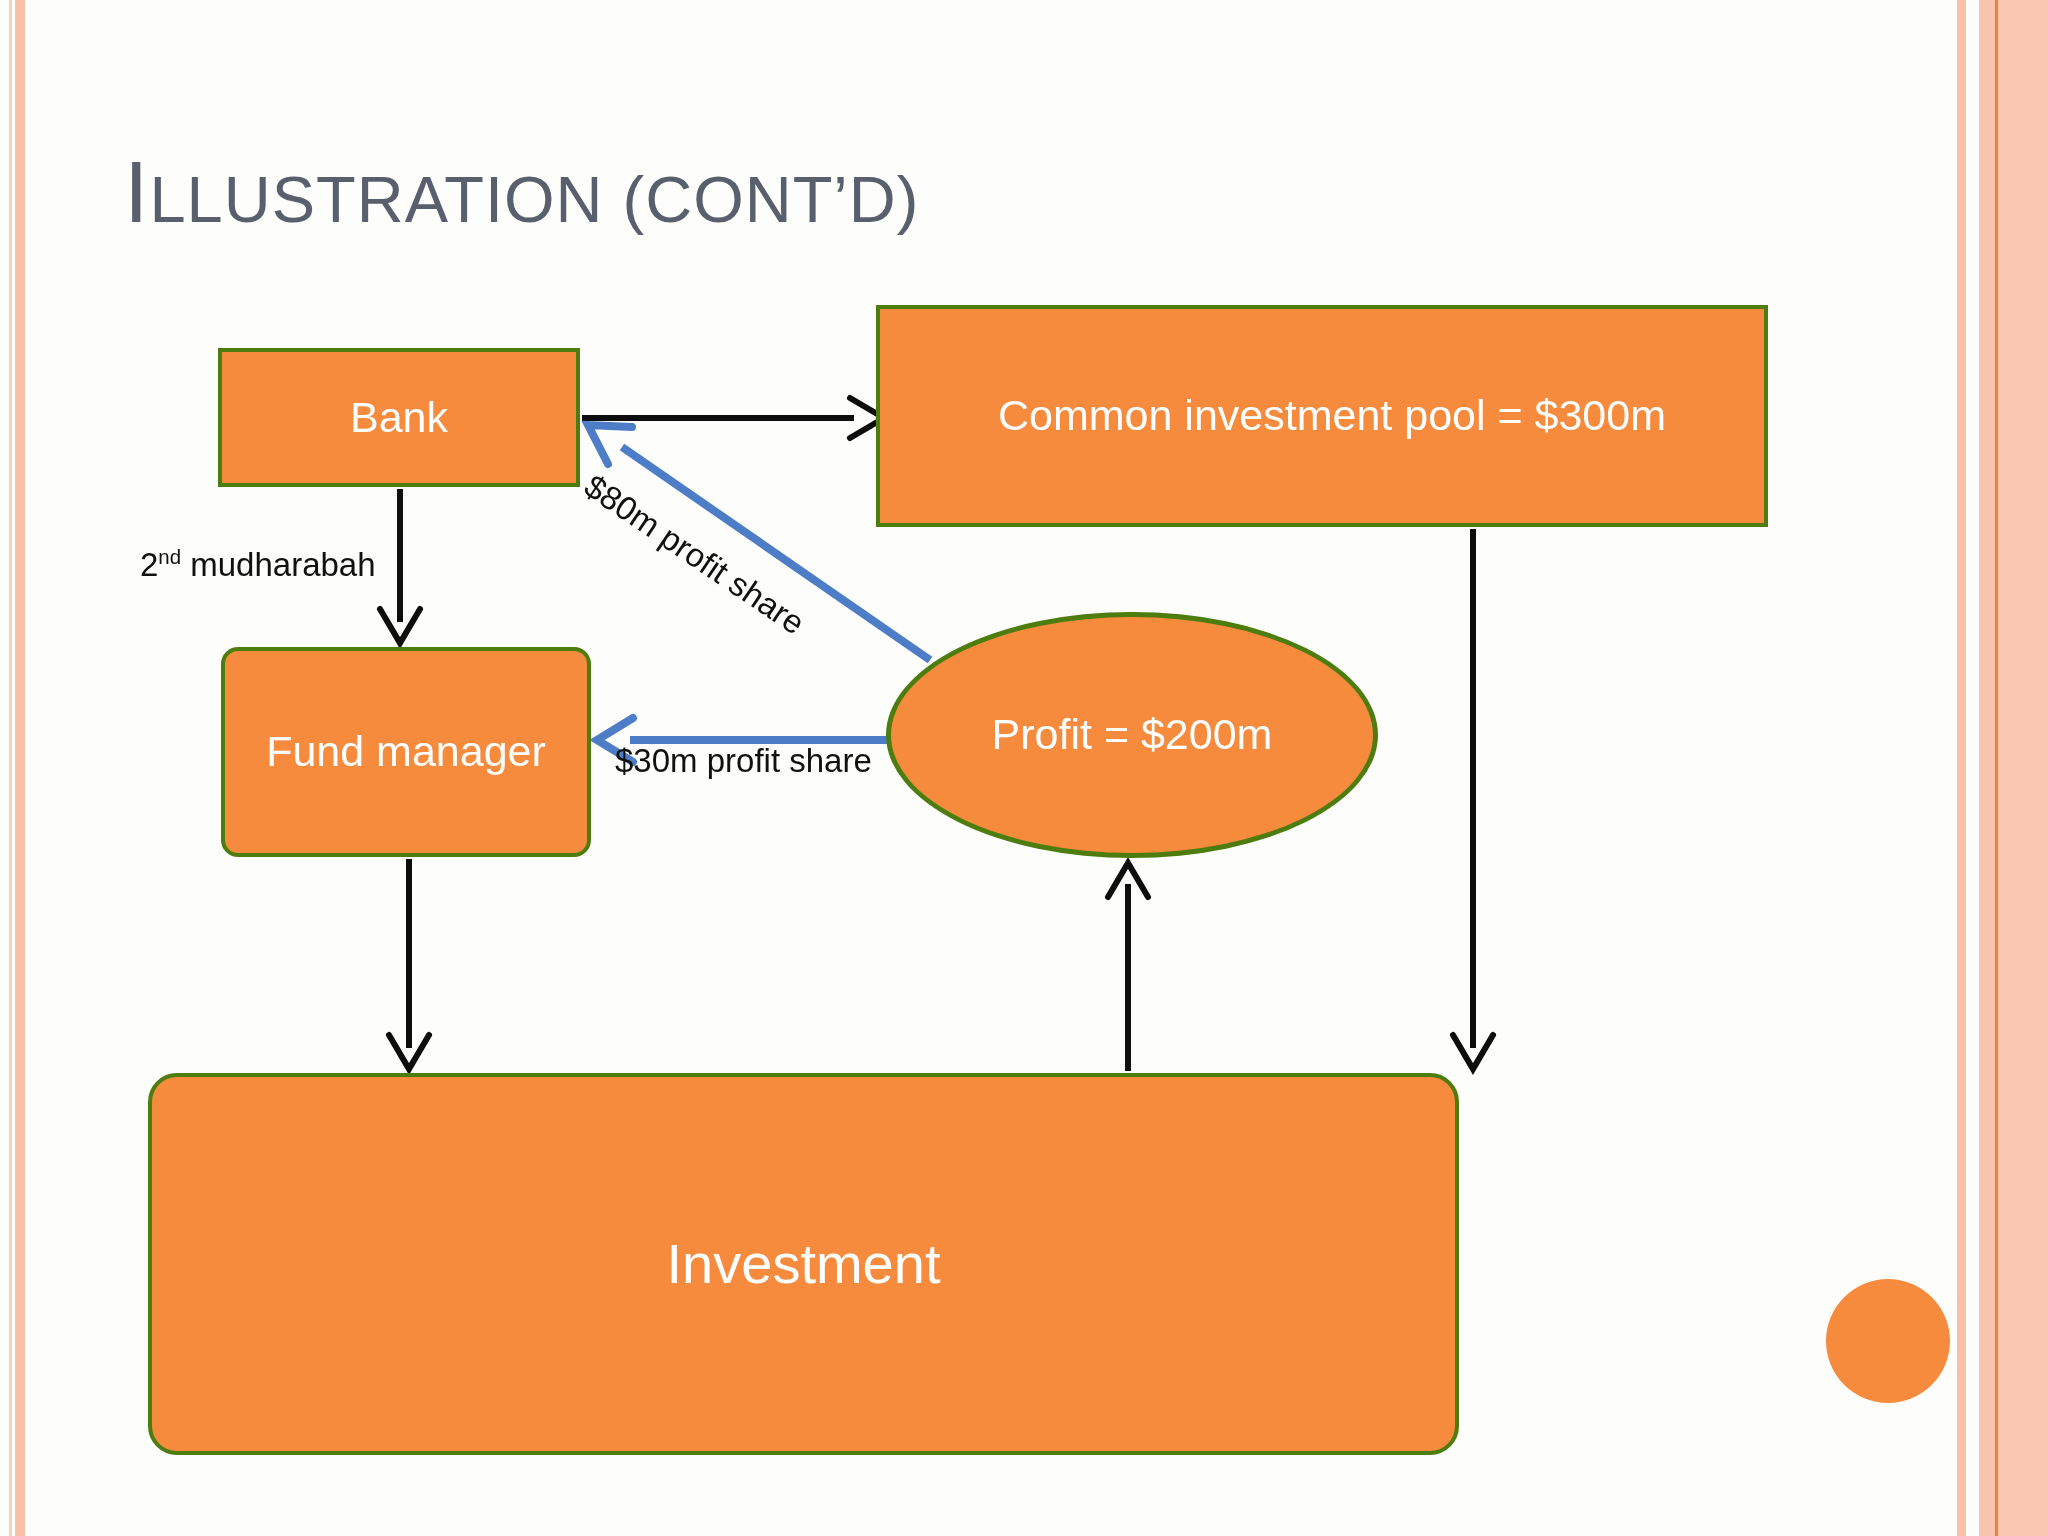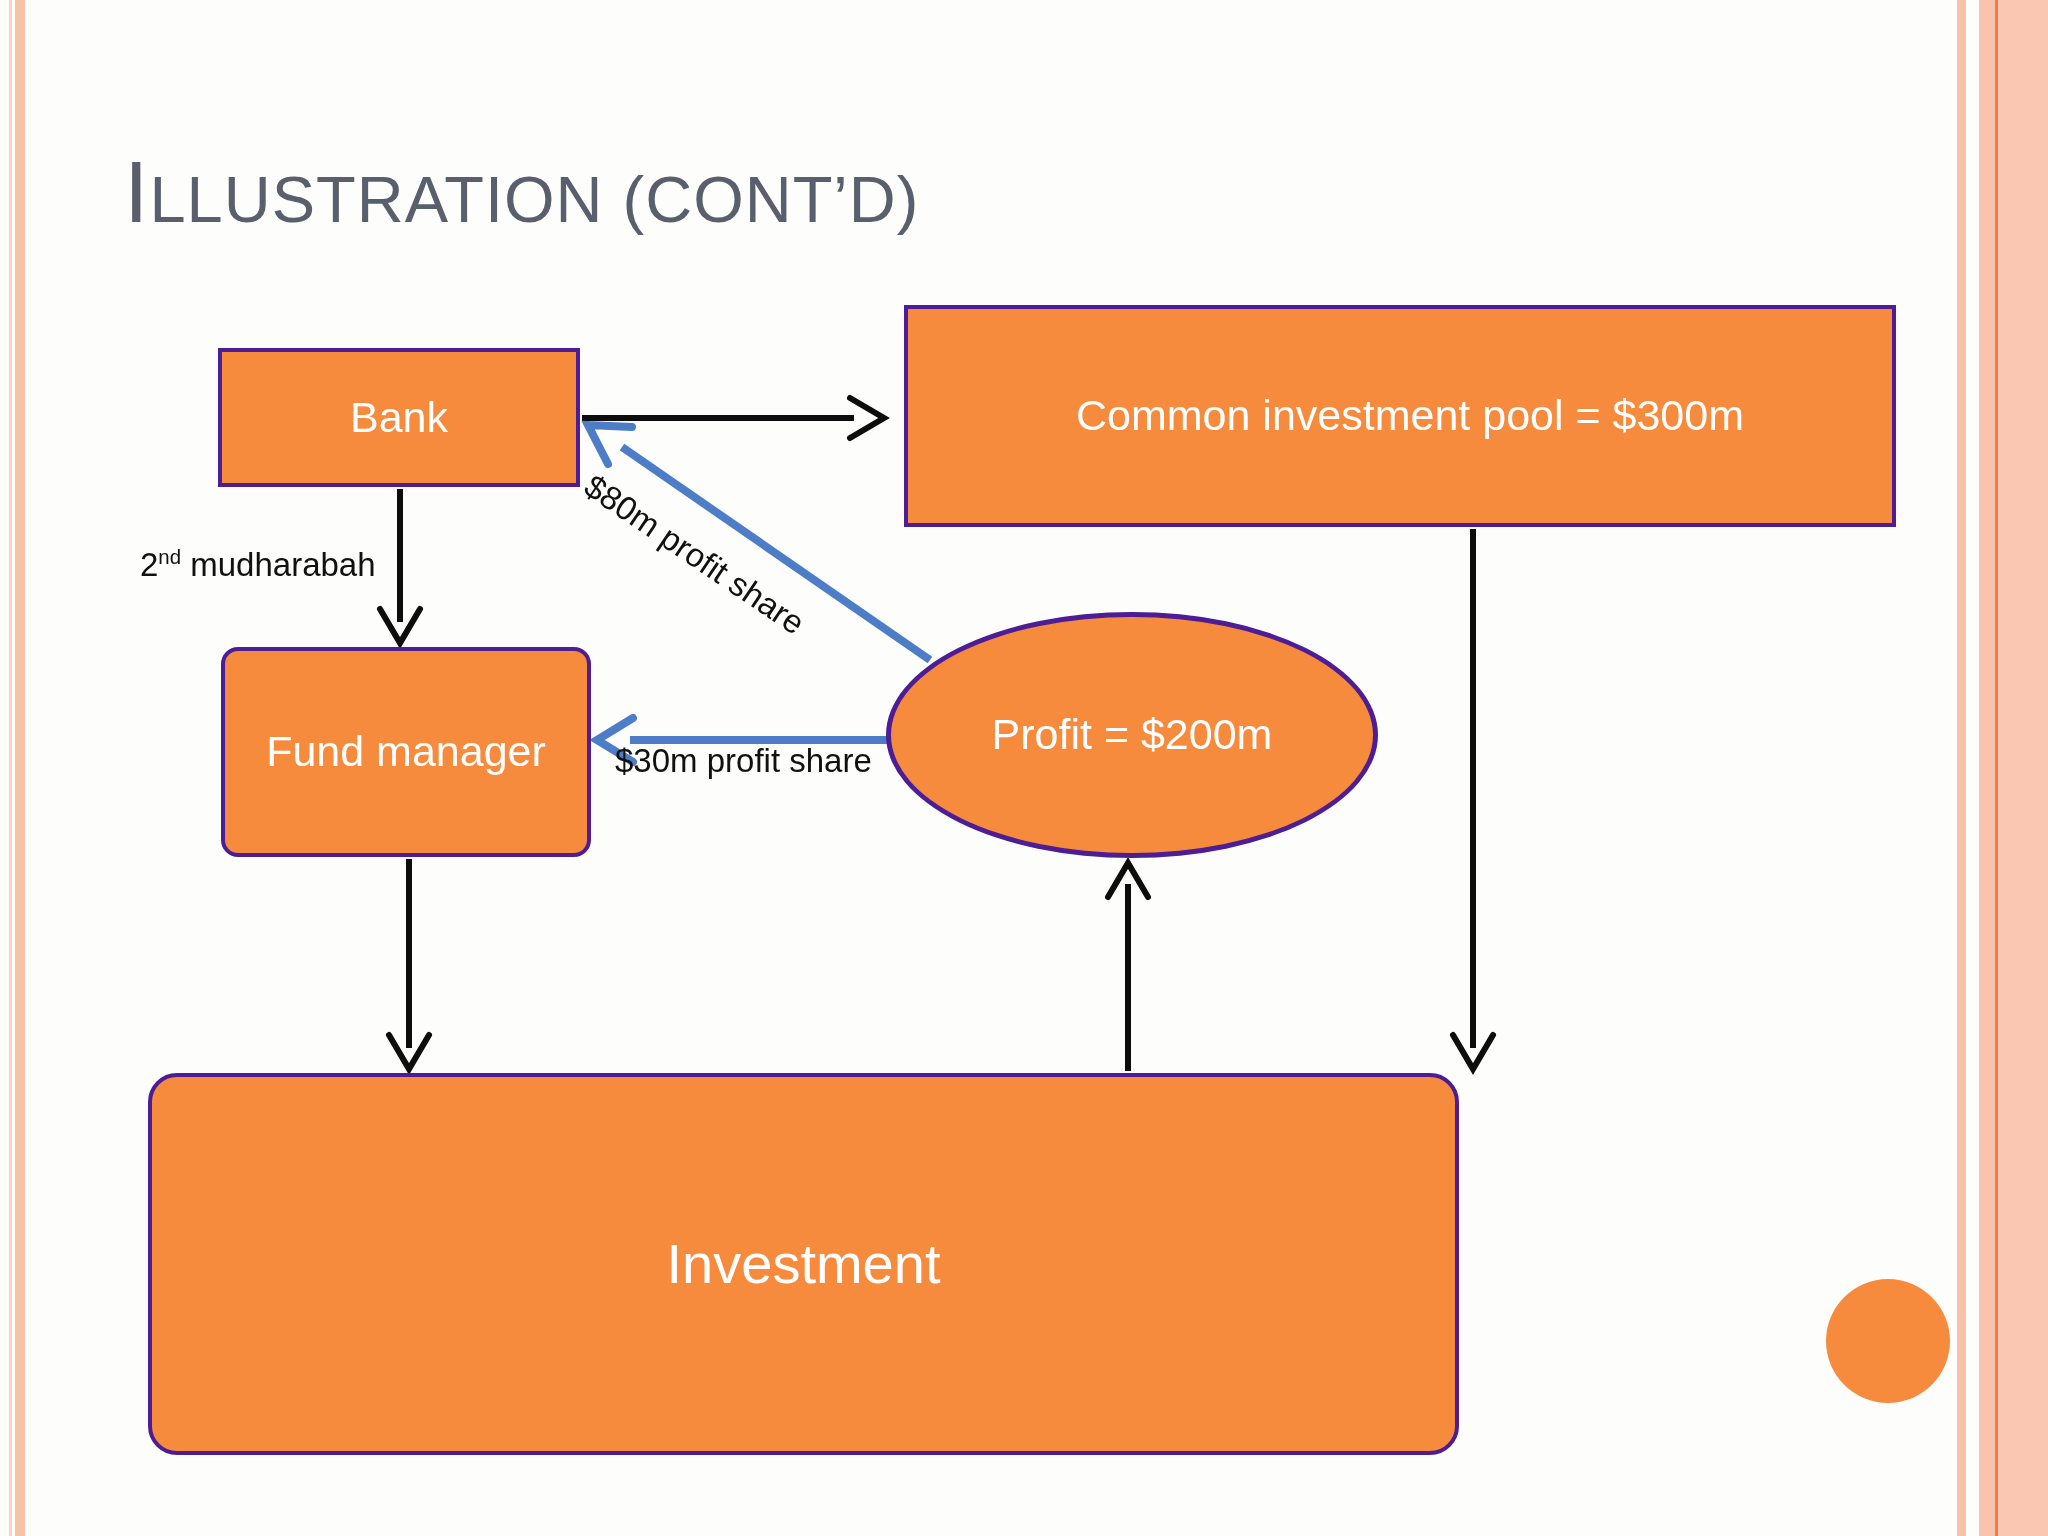--- a/index.html
+++ b/index.html
@@ -22,27 +22,27 @@
     position:absolute;left:124px;top:148px;
     color:#5a5f6d;line-height:1;white-space:nowrap;
     letter-spacing:1px;
   }
   .t-init{font-size:88px;}
   .t-rest{font-size:65px;margin-top:8px;}
 
   
   .node{
     position:absolute;box-sizing:border-box;
-    background:#f78b3d;border:4px solid #4c1d95;
+    background:#f78b3d;border:4px solid #4d7c0f;
     color:#ffffff;font-size:43px;
     display:flex;align-items:center;justify-content:center;
     text-align:center;line-height:1.15;
   }
   .n-bank{left:218px;top:348px;width:362px;height:139px;}
-  .n-pool{left:904px;top:305px;width:992px;height:222px;padding-left:20px;}
+  .n-pool{left:876px;top:305px;width:892px;height:222px;padding-left:20px;}
   .n-fund{left:221px;top:647px;width:370px;height:210px;border-radius:17px;}
   .n-profit{left:886px;top:612px;width:492px;height:246px;border-radius:50%;border-width:5px;}
   .n-invest{left:148px;top:1073px;width:1311px;height:382px;border-radius:29px;font-size:56px;}
   .dot{
     position:absolute;left:1826px;top:1279px;width:124px;height:124px;
     border-radius:50%;background:#f78b3d;
   }
 
   
   .arrows{position:absolute;left:0;top:0;width:2048px;height:1536px;}

